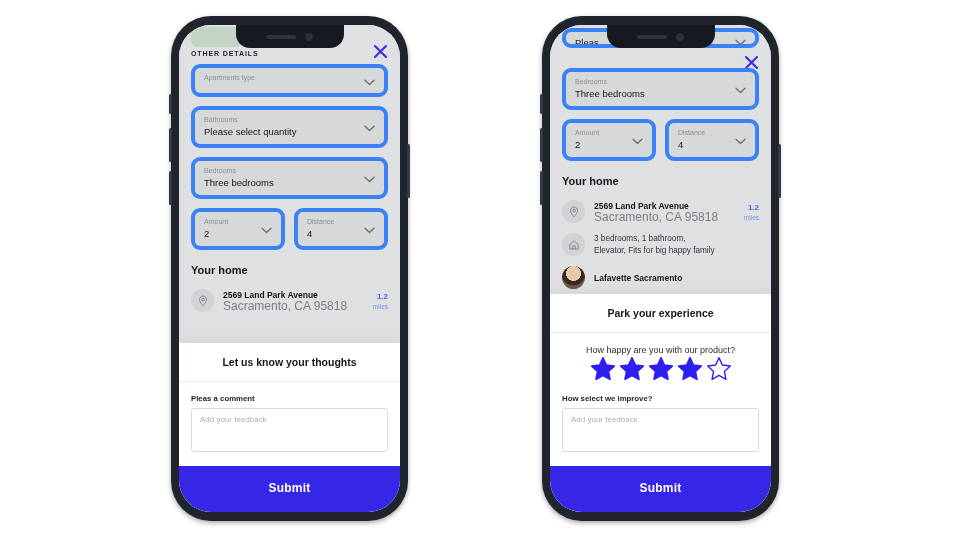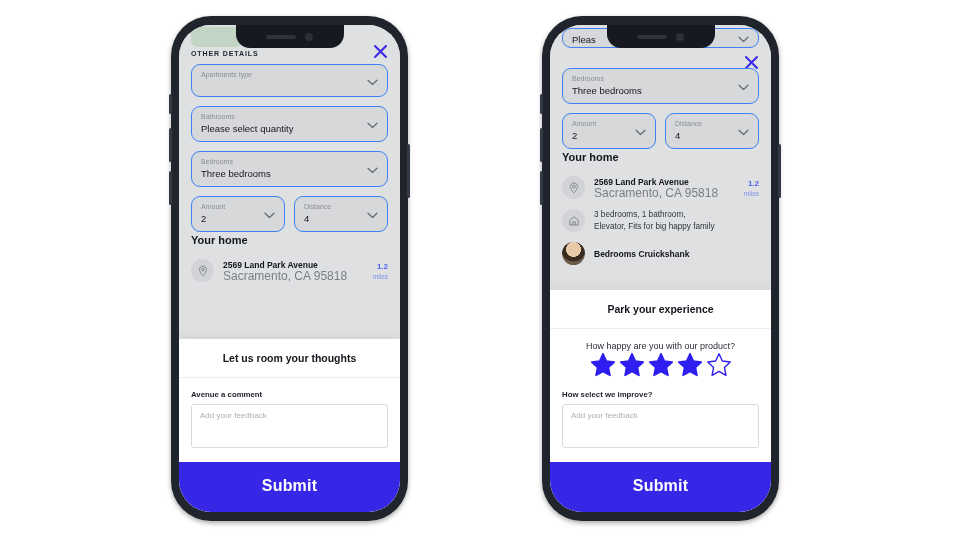--- a/index.html
+++ b/index.html
@@ -91,21 +91,21 @@
   .close-x {
     position: absolute; right: -1px; top: 18px;
     width: 17px; height: 17px;
     cursor: pointer;
   }
   .close-x svg { display: block; }
 
   
   .field {
     background: #d7d8da;
-    border: 1px solid #3b82f6;
+    border: 4px solid #3b82f6;
     border-radius: 9px;
     padding: 5px 9px 6px 9px;
     margin-bottom: 9px;
     position: relative;
     min-height: 33px;
   }
   .field .flabel {
     font-size: 7px; color: #8a8d95; line-height: 10px;
   }
   .field .fvalue {
@@ -113,21 +113,21 @@
   }
   .chev {
     position: absolute; right: 9px; top: 50%;
     transform: translateY(-50%);
   }
   .row2 { display: flex; gap: 9px; }
   .row2 .field { flex: 1; margin-bottom: 0; }
 
   .section-title {
     font-size: 11px; font-weight: 700; color: #14161d;
-    margin: 2px 0 8px 0;
+    margin: 14px 0 8px 0;
   }
 
   .list-item {
     display: flex; align-items: center; gap: 9px;
     padding: 5px 0;
   }
   .ic-circle {
     flex: none;
     width: 23px; height: 23px; border-radius: 50%;
     background: #d2d3d6;
@@ -183,21 +183,21 @@
     padding: 6px 8px;
     font-size: 8px; color: #acaeb5;
     background: #fff;
   }
 
   .submit {
     flex: none;
     background: #3626e6;
     color: #ffffff;
     text-align: center;
-    font-size: 16px; font-weight: 700;
+    font-size: 12px; font-weight: 700;
     padding: 15px 0 17px 0;
     letter-spacing: .2px;
     cursor: pointer;
   }
 </style>
 </head>
 <body>
 
 <div class="stage">
 
@@ -290,23 +290,23 @@
               <div class="li-t2">Sacramento, CA 95818</div>
             </div>
             <div class="li-meta">
               <div class="m1">1.2</div>
               <div class="m2">miles</div>
             </div>
           </div>
         </div>
 
         <div class="card">
-          <div class="card-head">Let us room your thoughts</div>
+          <div class="card-head">Let us know your thoughts</div>
           <div class="card-body">
-            <div class="field-label">Avenue a comment</div>
+            <div class="field-label">Pleas a comment</div>
             <div class="textarea">Add your feedback</div>
           </div>
         </div>
 
         <div class="submit">Submit</div>
       </div>
     </div>
   </div>
 
   <div class="phone right">
@@ -400,21 +400,21 @@
             </div>
             <div class="li-body">
               <div class="li-t1n">3 bedrooms, 1 bathroom,</div>
               <div class="li-t1n">Elevator, Fits for big happy family</div>
             </div>
           </div>
 
           <div class="list-item">
             <div class="avatar"></div>
             <div class="li-body">
-              <div class="li-t1">Bedrooms Cruickshank</div>
+              <div class="li-t1">Lafavette Sacramento</div>
             </div>
           </div>
         </div>
 
         <div class="card">
           <div class="card-head">Park your experience</div>
           <div class="card-body">
             <div class="q-center">How happy are you with our product?</div>
             <div class="stars" id="stars">
                 <svg width="26" height="25" viewBox="0 0 24 23">

